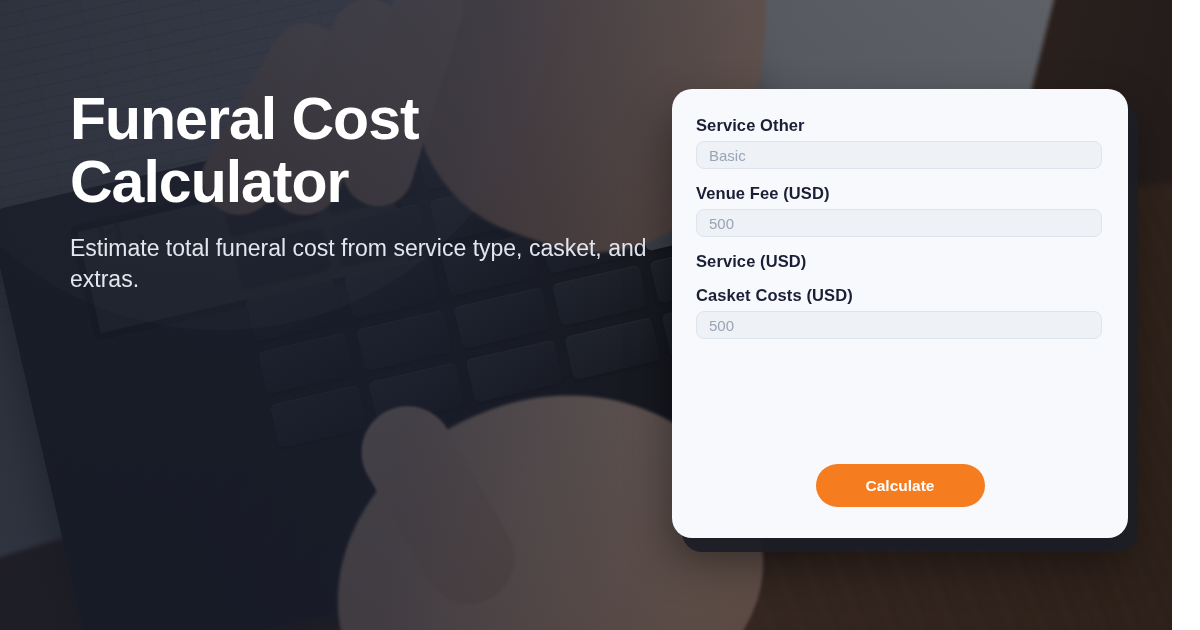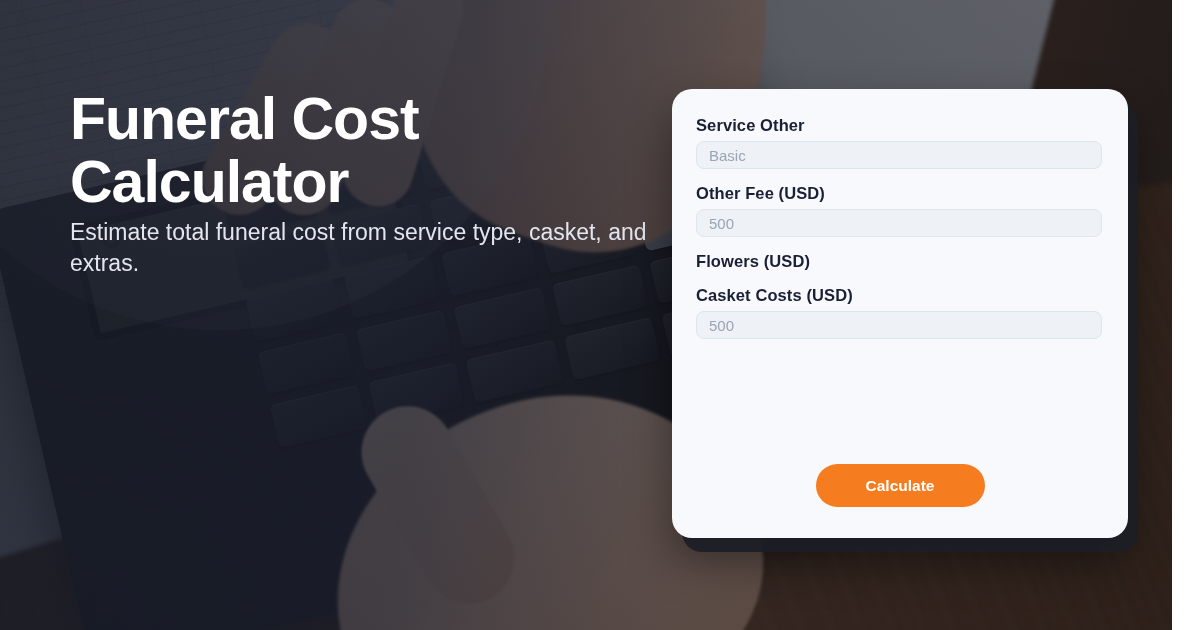--- a/index.html
+++ b/index.html
@@ -176,21 +176,21 @@
     width:600px;
   }
   .hero-title {
     font-size:59px;
     font-weight:bold;
     line-height:1.06;
     color:#ffffff;
     letter-spacing:-1px;
   }
   .hero-sub {
-    margin-top:4px;
+    margin-top:20px;
     font-size:23px;
     line-height:1.33;
     color:#e3e6ef;
     max-width:600px;
   }
 
   
   .card {
     position:absolute;
     left:672px; top:89px;
@@ -306,26 +306,26 @@
 
     <div class="card">
 
       <div class="field">
         <label class="field-label">Service Other</label>
         <input class="field-input" type="text" placeholder="Basic" style="">
       </div>
 
 
       <div class="field">
-        <label class="field-label">Other Fee (USD)</label>
+        <label class="field-label">Venue Fee (USD)</label>
         <input class="field-input" type="text" placeholder="500" style="">
       </div>
 
       <div class="field">
-        <label class="field-label">Flowers (USD)</label>
+        <label class="field-label">Service (USD)</label>
       </div>
 
       <div class="field">
         <label class="field-label">Casket Costs (USD)</label>
         <input class="field-input" type="text" placeholder="500" style="">
       </div>
 
       <div class="actions">
         <button class="calc-btn">Calculate</button>
       </div>

